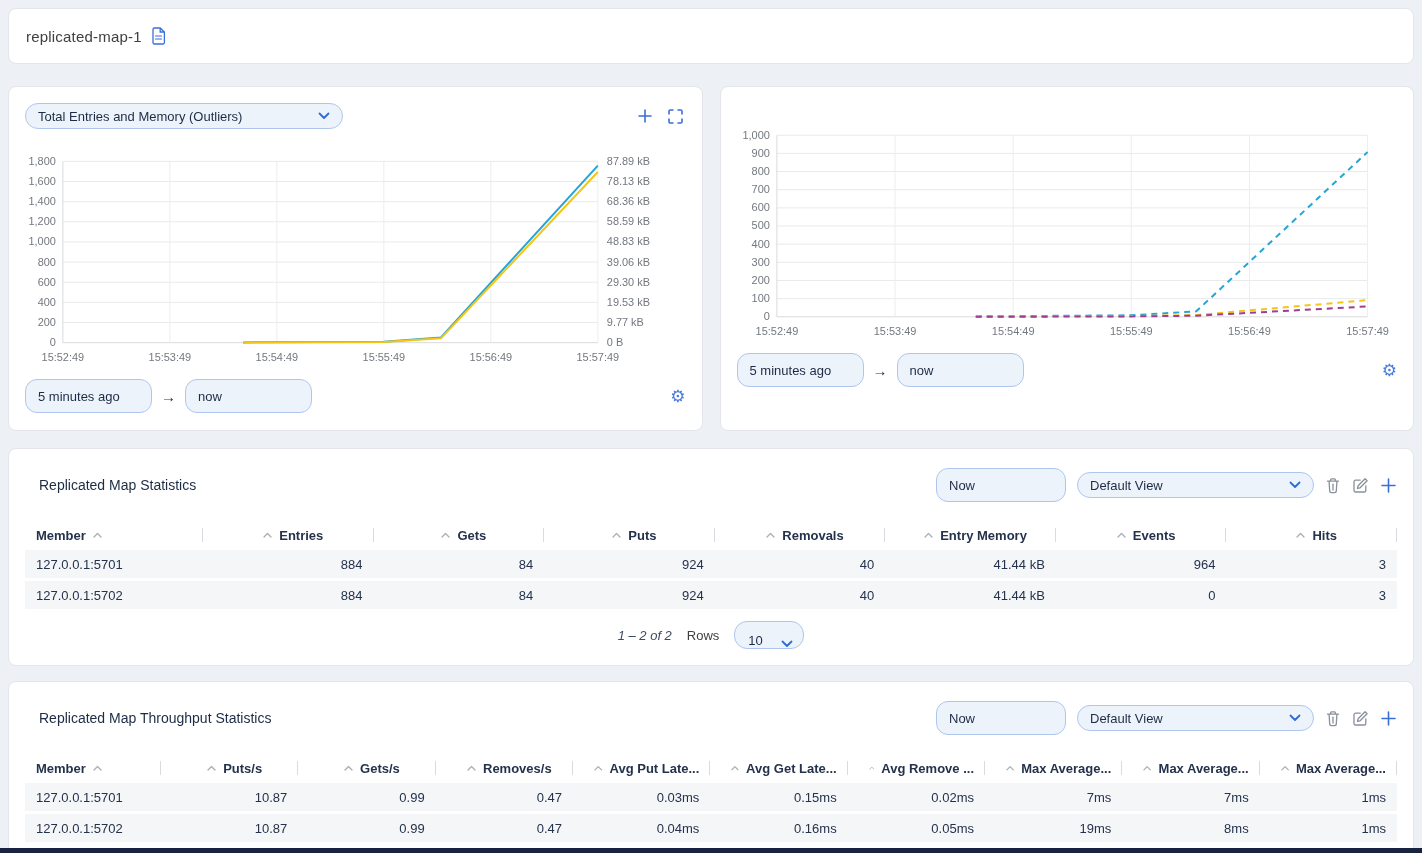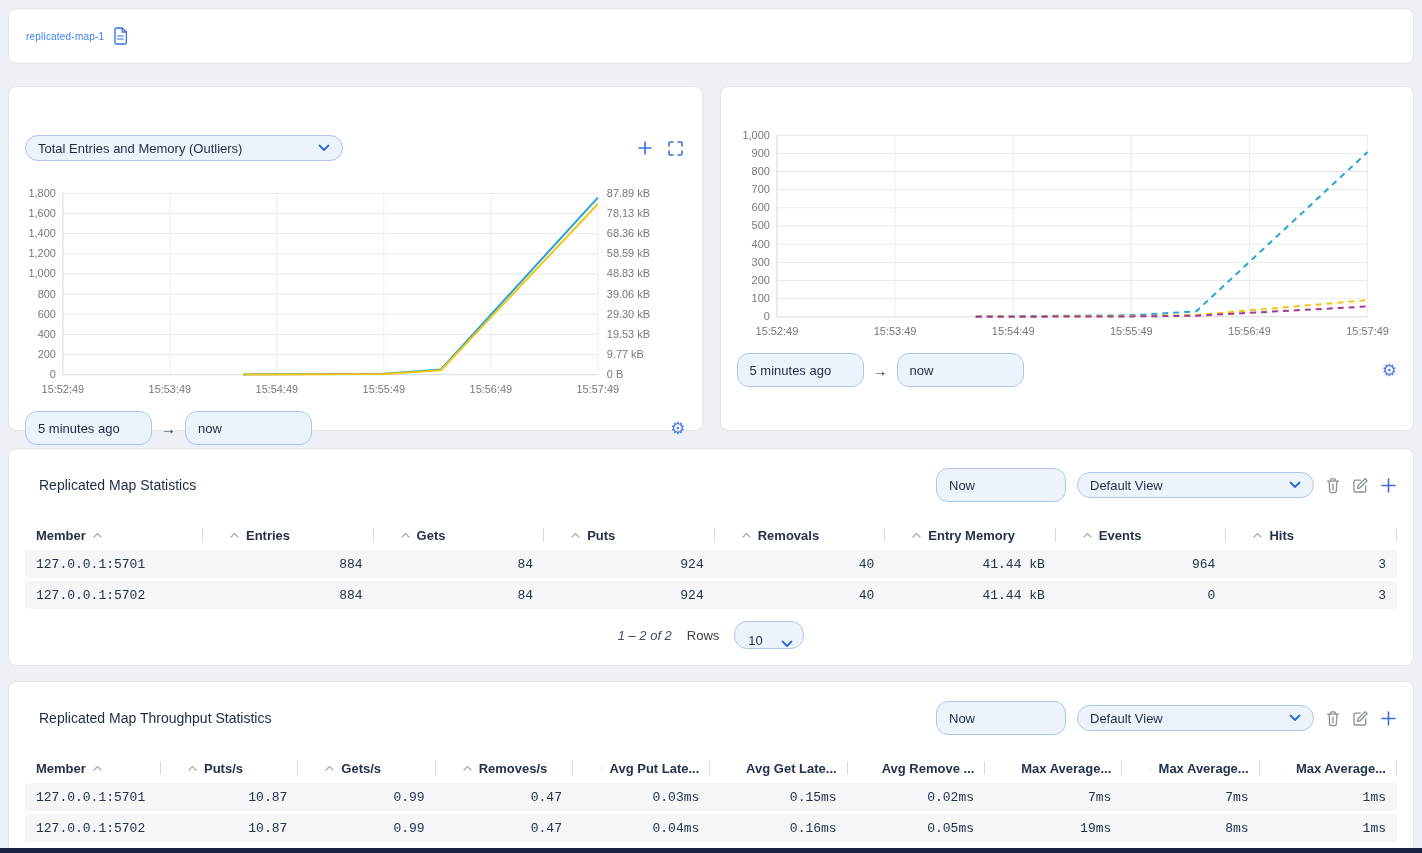--- a/index.html
+++ b/index.html
@@ -11,25 +11,25 @@
     color:#1d2b45;
   }
   .page { padding:8px 8px 0 8px; }
   .card {
     background:#ffffff;
     border:1px solid #e2e5ea;
     border-radius:8px;
   }
   
   .title-card { height:56px; display:flex; align-items:center; gap:9px; padding:0 17px; margin-bottom:22px; }
-  .title-text { font-size:10px; color:#3b82f6; letter-spacing:.2px; }
+  .title-text { font-size:15px; color:#404040; letter-spacing:.2px; }
   
   .charts-row { display:flex; gap:17px; margin-bottom:17px; }
   .chart-panel { flex:1; height:345px; padding:16px; }
-  .panel-head { display:flex; justify-content:space-between; align-items:center;margin-top:32px; }
+  .panel-head { display:flex; justify-content:space-between; align-items:center; }
   .select-pill {
     display:flex; align-items:center; justify-content:space-between;
     background:#edf3fb; border:1px solid #aec6ee; border-radius:13px;
     padding:0 12px; font-size:13px; color:#1d2b45; cursor:pointer; white-space:nowrap;
   }
   .metric-select { width:318px; height:26px; }
   .head-actions { display:flex; gap:15px; align-items:center; padding-right:3px; }
   .icon-btn { display:flex; cursor:pointer; align-items:center; }
   .chart-svg { width:100%; height:218px; margin-top:22px; display:block; }
   .tick { font-size:11px; fill:#73787f; font-family:"Liberation Sans", sans-serif; }
@@ -42,29 +42,29 @@
   .arrow-glyph { font-size:15px; color:#25344e; }
   .spacer { flex:1; }
   .gear-glyph { font-size:17px; color:#4a7ddc; line-height:1; cursor:pointer; }
   
   .table-card { margin-bottom:15px; padding:14px 16px 8px 16px; }
   .tc-head { display:flex; justify-content:space-between; align-items:center; margin-bottom:15px; }
   .tc-title { font-size:14px; font-weight:400; color:#1d2b45; margin:14px; }
   .tc-controls { display:flex; align-items:center; gap:11px; }
   .now-input { width:130px; }
   .view-select { width:237px; height:26px;gap:30px; }
-  .t-head { display:grid; column-gap:16px; height:26px; align-items:center; margin-bottom:2px; }
+  .t-head { display:grid; column-gap:10px; height:26px; align-items:center; margin-bottom:2px; }
   .th {
     display:flex; align-items:center; gap:7px; height:100%;
     font-size:13px; font-weight:700; color:#24324c; padding:0 11px;
     position:relative; white-space:nowrap; overflow:hidden;
   }
-  .th.num { justify-content:flex-start; }
+  .th.num { justify-content:center; }
   .th::after { content:""; position:absolute; right:0; top:6px; bottom:6px; width:1px; background:#d8dce2; }
-  .t-row { display:grid; column-gap:0; margin-bottom:3px;font-family:Liberation Mono, monospace; }
+  .t-row { display:grid; column-gap:0; margin-bottom:3px; }
   .td {
     background:#f5f6f8; height:28px; display:flex; align-items:center;
     font-size:13px; color:#24324c; padding:0 11px;
   }
   .td.num { justify-content:flex-end; }
   .pagination { display:flex; align-items:center; justify-content:center; gap:15px; margin:12px 0 8px 0; }
   .pg-range { font-size:13px; color:#3d4a63;font-style:italic; }
   .pg-rows { font-size:13px; color:#404040; }
   .size-select { width:70px; height:28px; padding:0 10px 0 13px;align-items:flex-end; }
   

